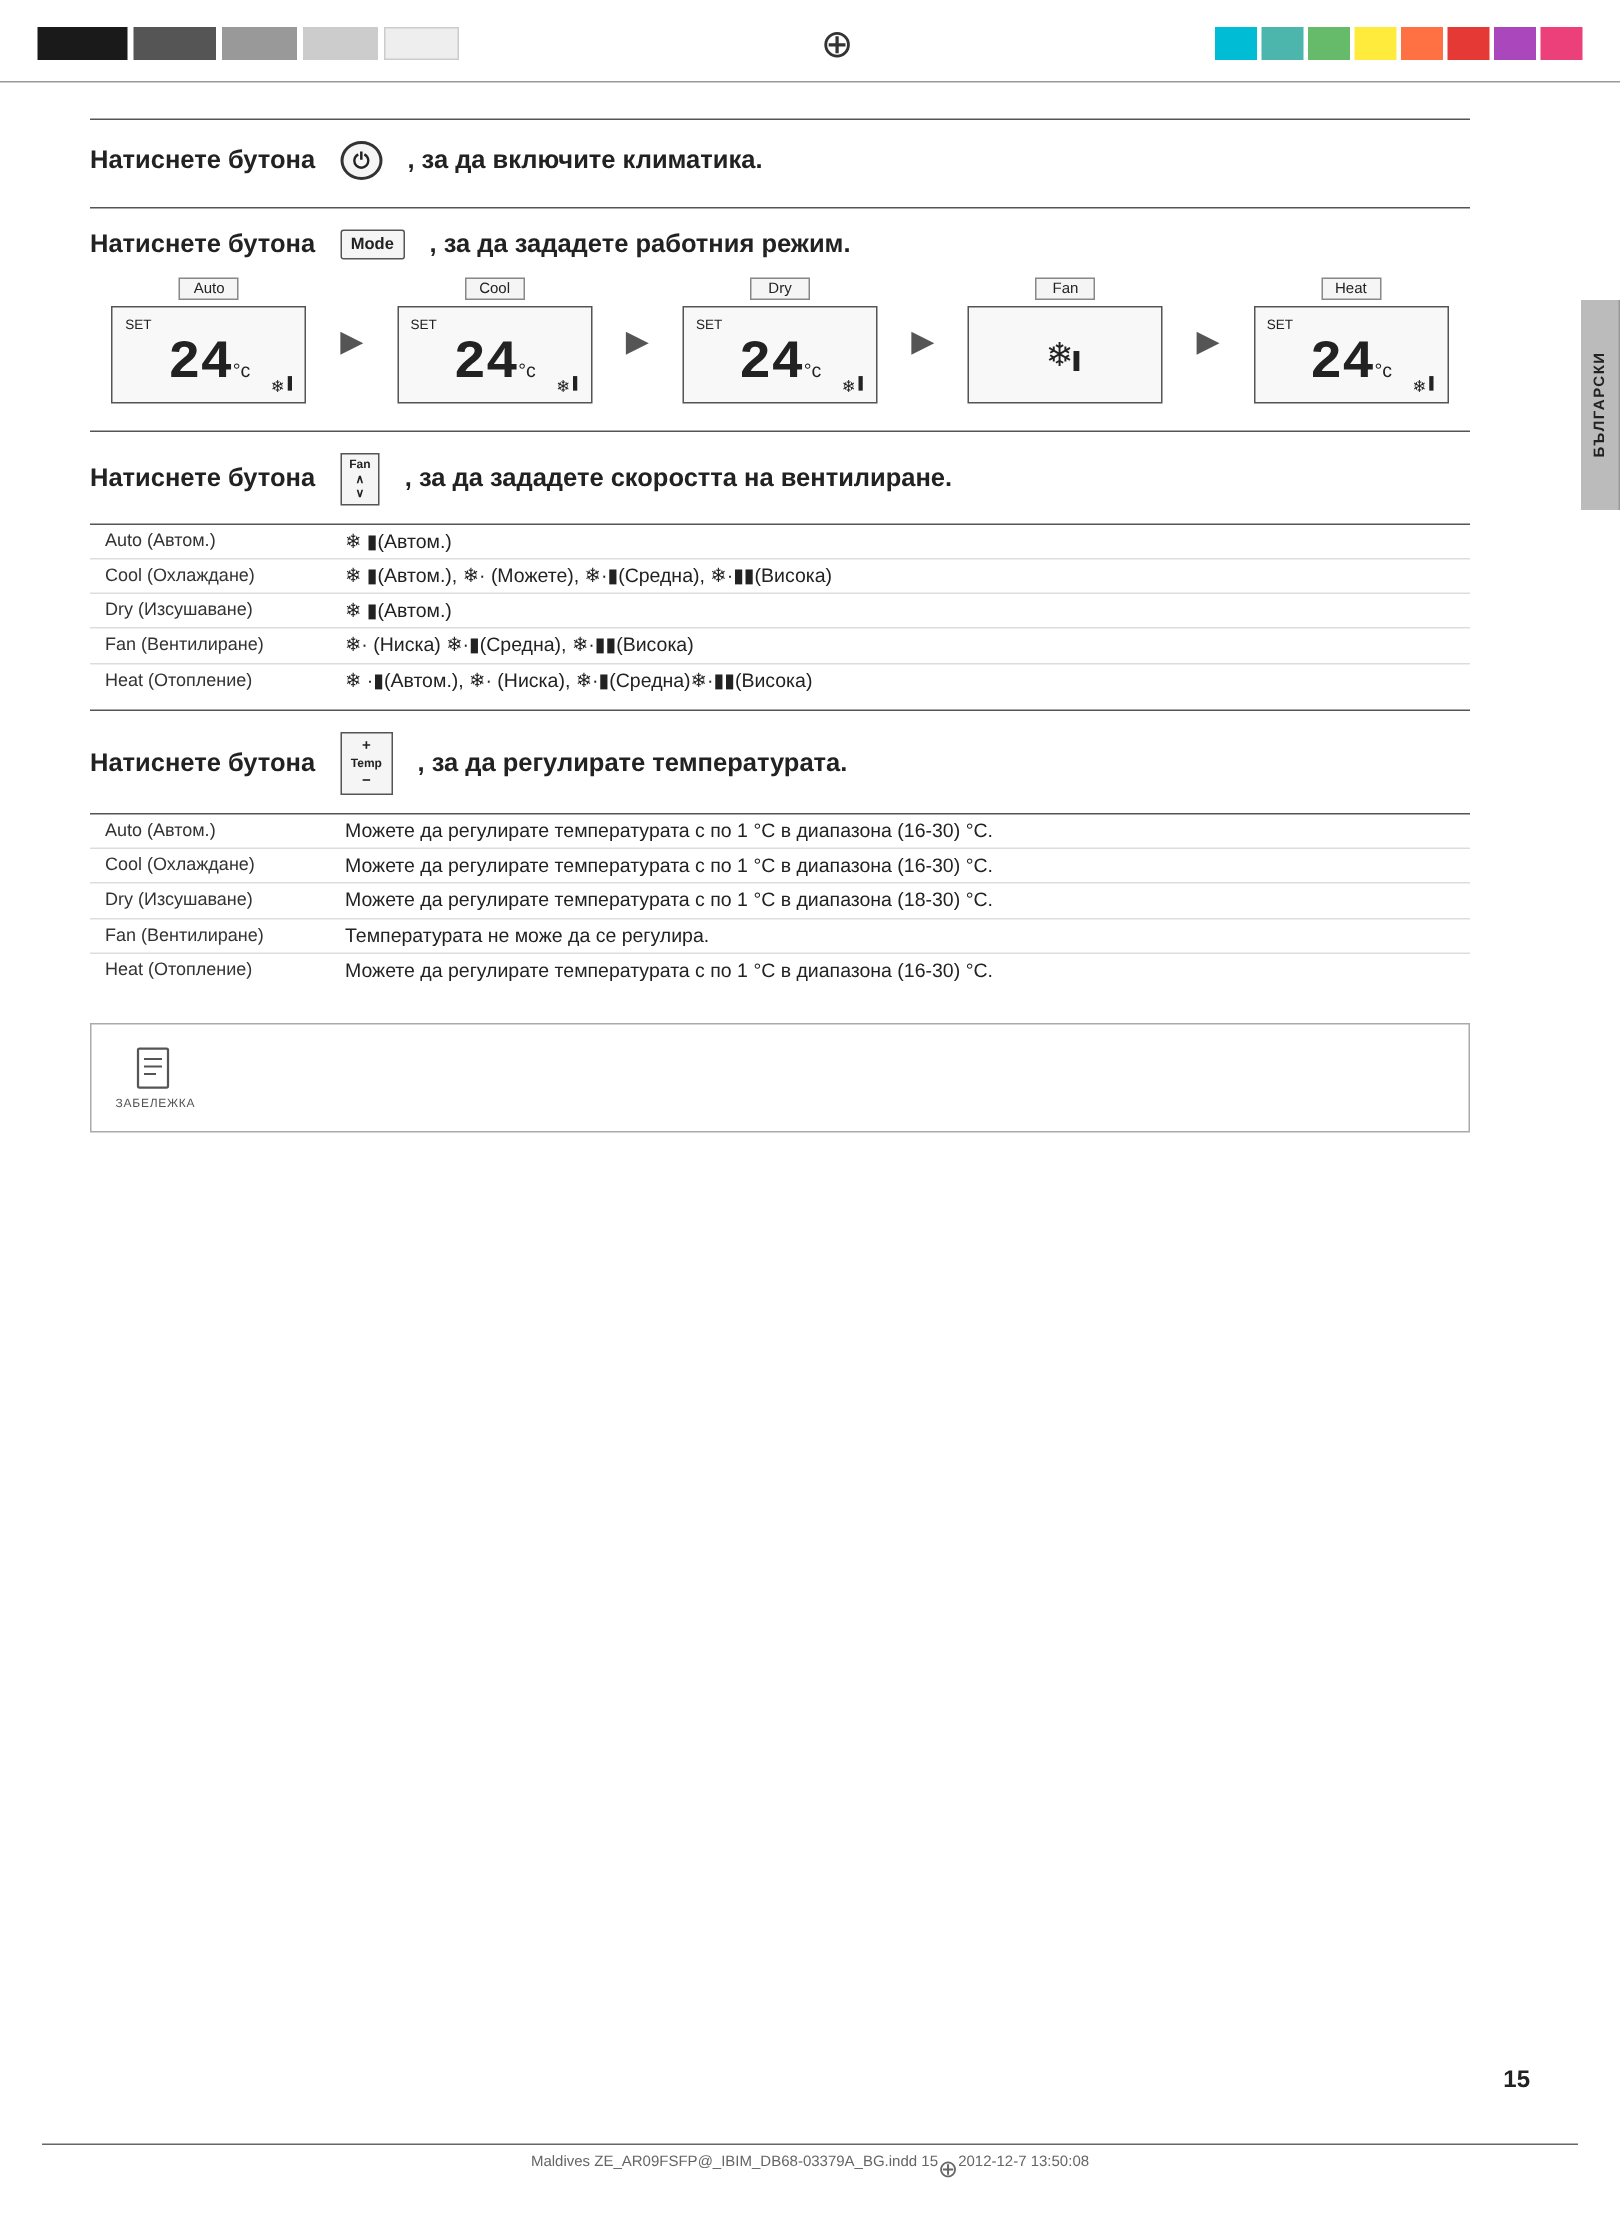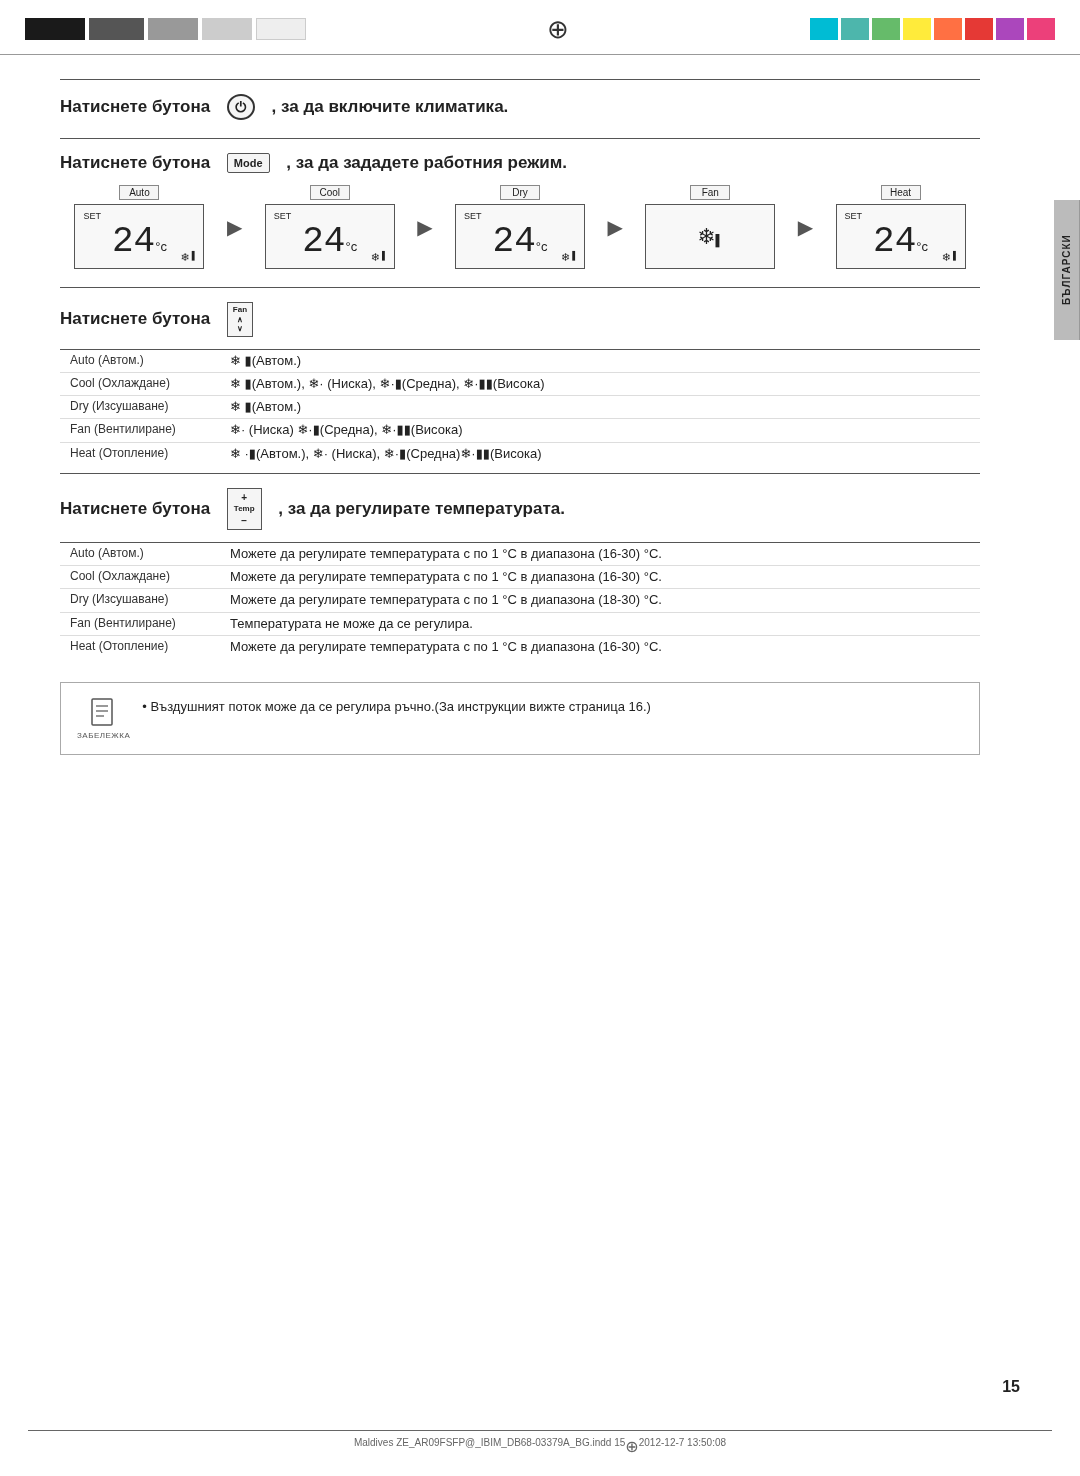--- a/index.html
+++ b/index.html
@@ -96,21 +96,21 @@
 
     .display-set {
       font-size: 9px;
       position: absolute;
       top: 6px;
       left: 8px;
     }
 
     .display-temp {
       font-size: 36px;
-      font-weight: normal;
+      font-weight: bold;
       font-family: 'Courier New', monospace;
       line-height: 1;
       margin-top: 4px;
     }
 
     .display-icons {
       display: flex;
       gap: 2px;
       font-size: 12px;
       position: absolute;
@@ -402,31 +402,32 @@
   <div class="fan-section">
     <div class="fan-title">
       <span>Натиснете бутона</span>
       &nbsp;
       <span class="fan-btn-icon">
         <span style="font-size:8px;">Fan</span>
         <span style="font-size:8px;">∧</span>
         <span style="font-size:8px;">∨</span>
       </span>
       &nbsp;
+      <span>, за да зададете скоростта на вентилиране.</span>
     </div>
 
     <table class="info-table">
       <tbody>
           <tr>
         <td>Auto (Автом.)</td>
         <td>❄ ▮(Автом.)</td>
       </tr>
       <tr>
         <td>Cool (Охлаждане)</td>
-        <td>❄ ▮(Автом.), ❄· (Ниска), ❄·▮(Средна), ❄·▮▮(Висока)</td>
+        <td>❄ ▮(Автом.), ❄· (Можете), ❄·▮(Средна), ❄·▮▮(Висока)</td>
       </tr>
       <tr>
         <td>Dry (Изсушаване)</td>
         <td>❄ ▮(Автом.)</td>
       </tr>
       <tr>
         <td>Fan (Вентилиране)</td>
         <td>❄· (Ниска) ❄·▮(Средна), ❄·▮▮(Висока)</td>
       </tr>
       <tr>
@@ -479,21 +480,20 @@
   <div class="note-box">
     <div class="note-icon">
       <svg width="32" height="32" viewBox="0 0 32 32" fill="none" xmlns="http://www.w3.org/2000/svg">
         <rect x="4" y="2" width="20" height="26" rx="1" stroke="#555" stroke-width="1.5" fill="white"></rect>
         <line x1="8" y1="9" x2="20" y2="9" stroke="#555" stroke-width="1.2"></line>
         <line x1="8" y1="14" x2="20" y2="14" stroke="#555" stroke-width="1.2"></line>
         <line x1="8" y1="19" x2="16" y2="19" stroke="#555" stroke-width="1.2"></line>
       </svg>
       <span class="note-label">ЗАБЕЛЕЖКА</span>
     </div>
-    <div class="note-text">• Въздушният поток може да се регулира ръчно.(За инструкции вижте страница 16.)</div>
   </div>
 
 </div>
 
 <div style="position:absolute; bottom:80px; right:60px; font-size:16px; font-weight:bold;">15</div>
 
 <div style="position:absolute; bottom:20px; left:0; right:0; padding:0 28px;">
   <div style="border-top:1px solid #666; margin-bottom:6px;"></div>
   <div style="display:flex; justify-content:center; font-size:10px; color:#666;">
     <span>Maldives ZE_AR09FSFP@_IBIM_DB68-03379A_BG.indd  15</span>

